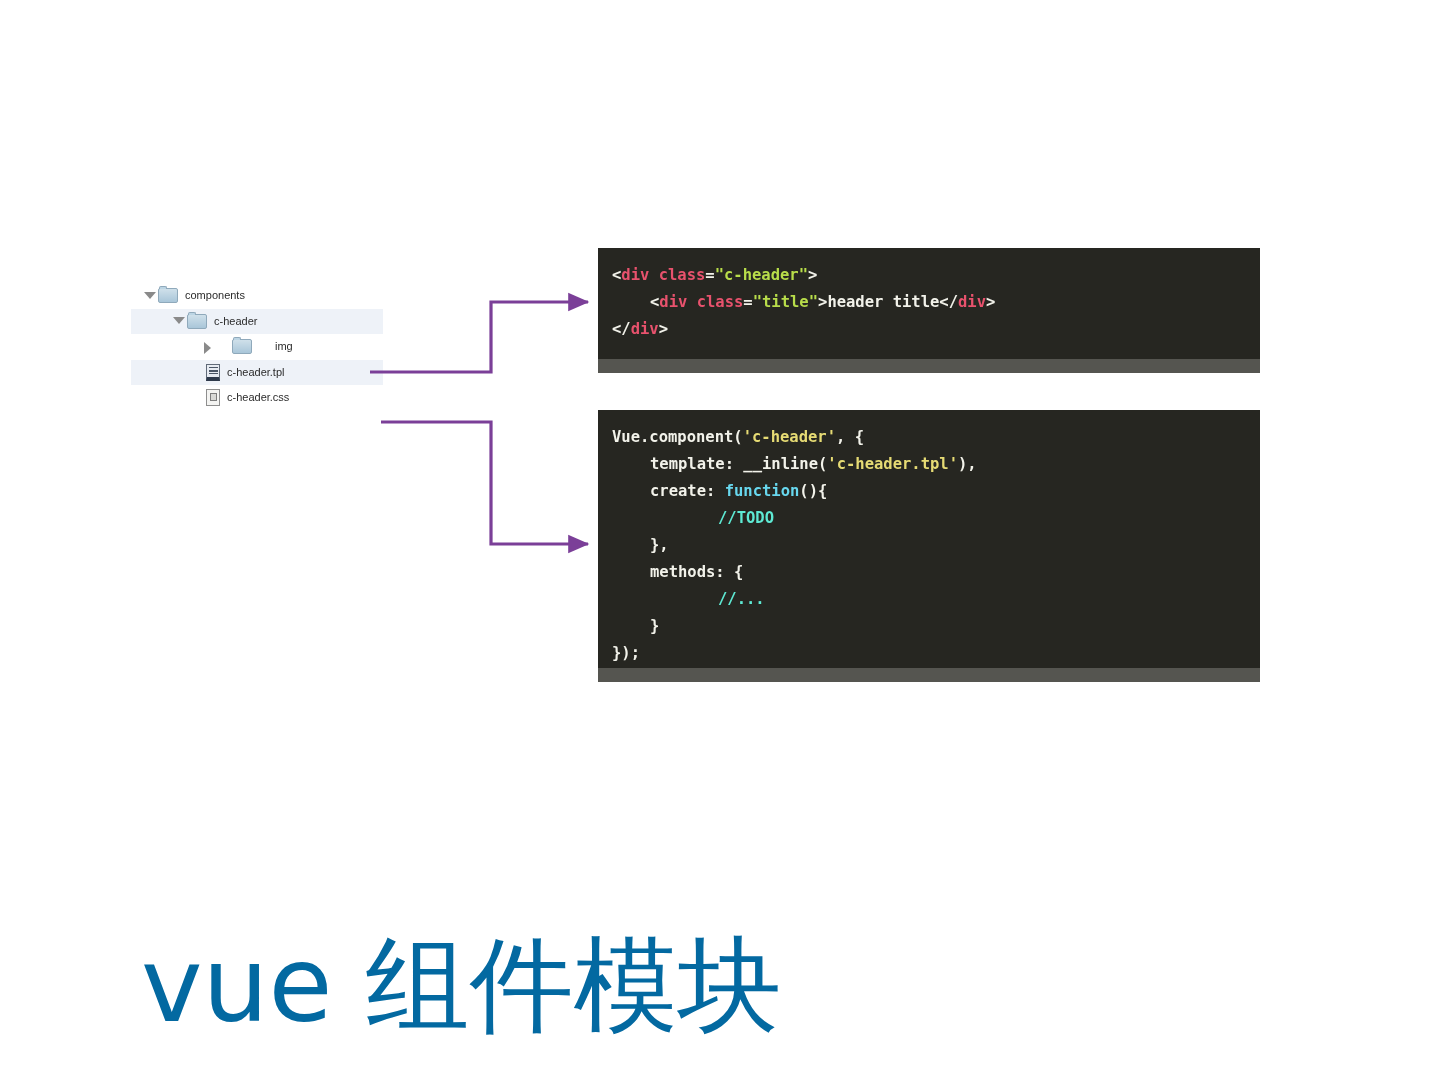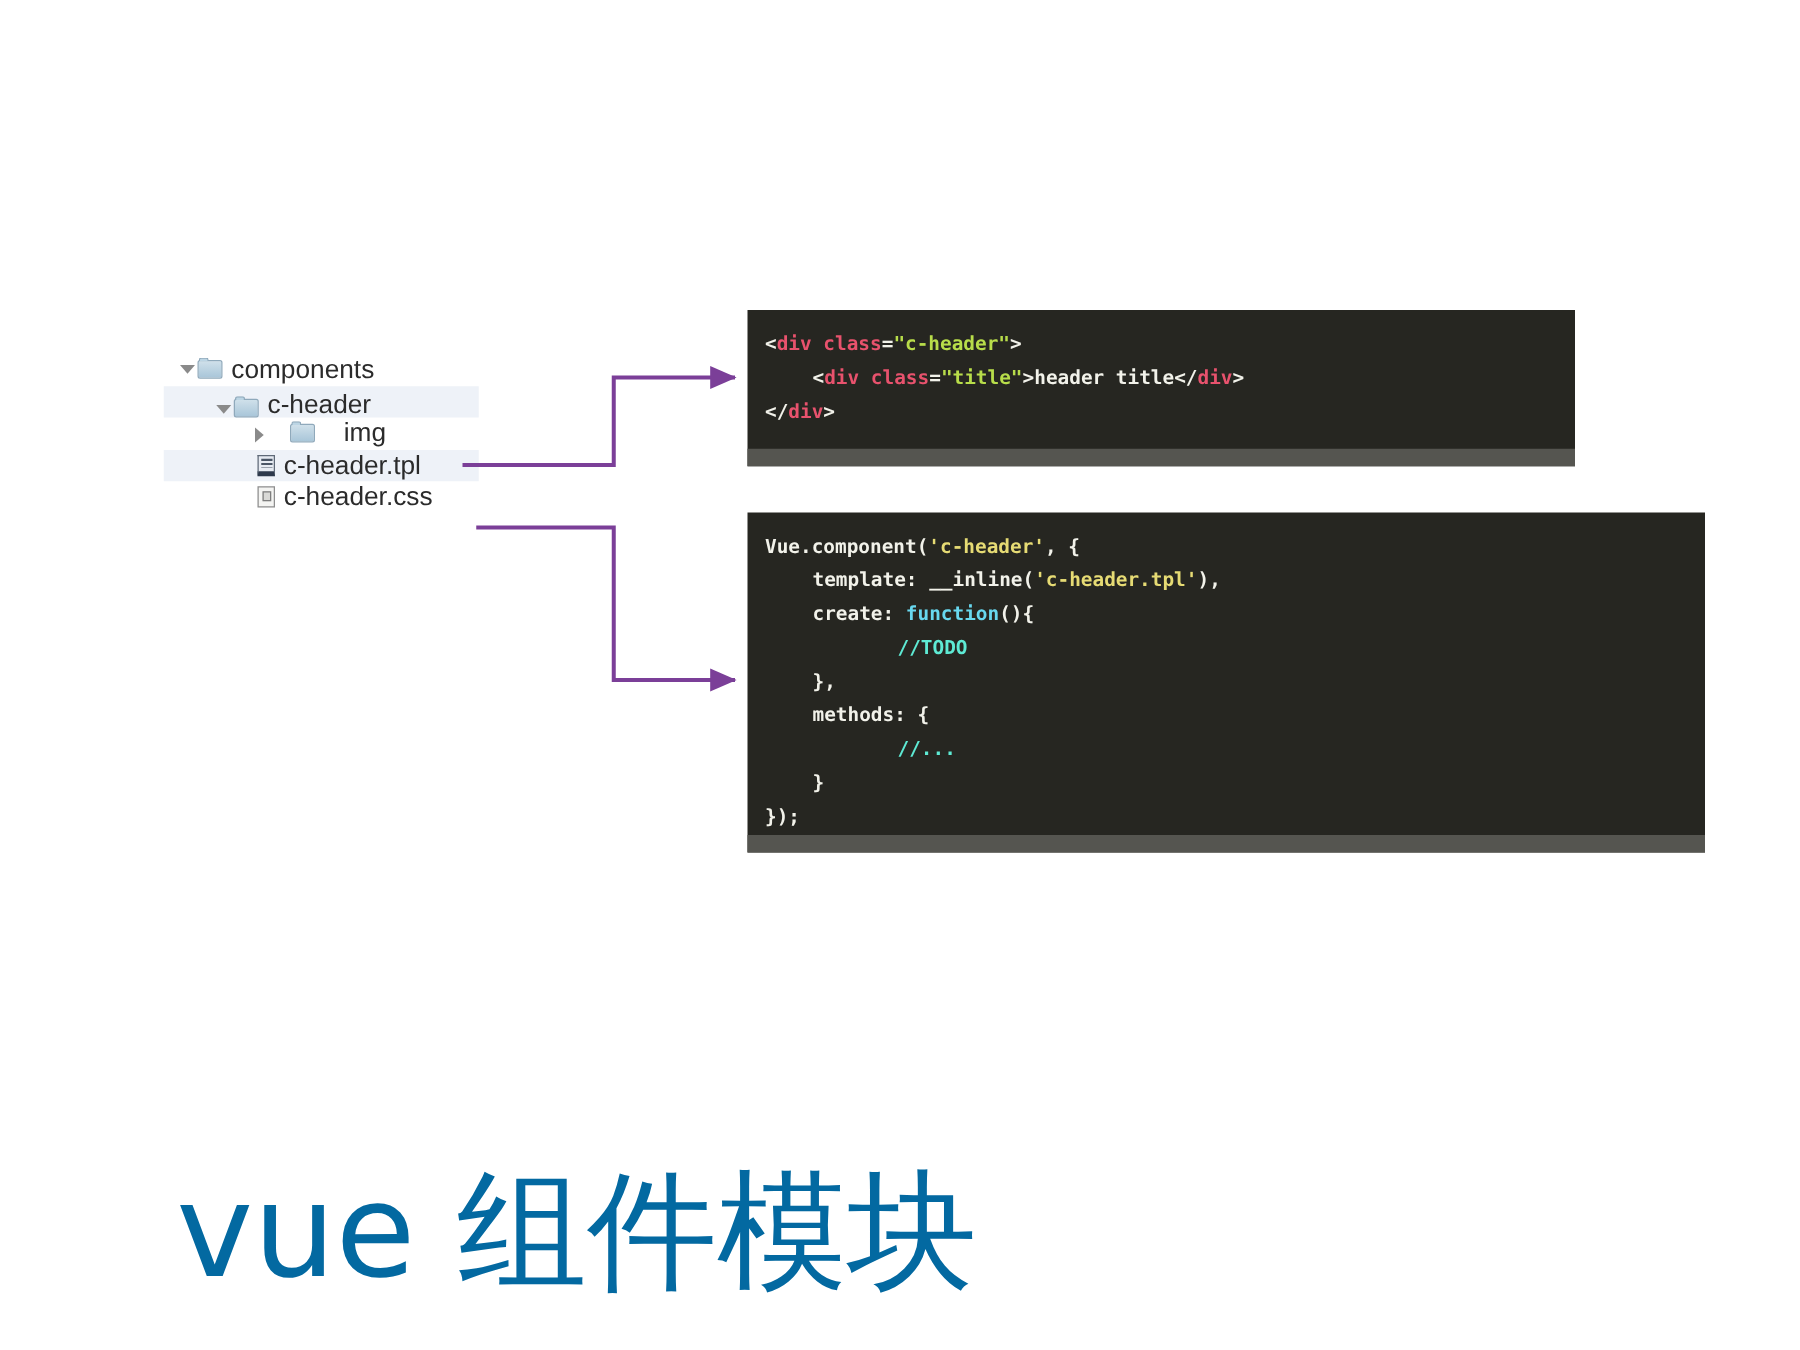--- a/index.html
+++ b/index.html
@@ -21,21 +21,21 @@
     position: absolute;
     left: 131px;
     top: 283px;
     width: 252px;
   }
   .tree-row {
     position: relative;
     height: 25.5px;
     display: flex;
     align-items: center;
-    font-size: 21px;
+    font-size: 11px;
     color: #2b2b2b;
     white-space: nowrap;
   }
   .tree-row.stripe { background: #eef2f8; }
 
   .twisty {
     width: 12px;
     height: 12px;
     margin-right: 3px;
     flex: 0 0 auto;
@@ -113,21 +113,21 @@
         #4a5666 0, #4a5666 1.5px,
         transparent 1.5px, transparent 3.5px,
         #4a5666 3.5px, #4a5666 5px,
         transparent 5px, transparent 6.5px,
         #4a5666 6.5px, #4a5666 8px);
   }
 
   .tree-label { line-height: 1; }
 
   .indent-0 { padding-left: 12px; }
-  .indent-1 { padding-left: 41px; align-items: flex-end; }
+  .indent-1 { padding-left: 41px; }
   .indent-2 { padding-left: 70px; gap: 16px; }
   .indent-3 { padding-left: 60px; }
 
   
   #connectors {
     position: absolute;
     left: 0; top: 0;
     width: 1440px; height: 1080px;
     pointer-events: none;
   }
@@ -147,21 +147,21 @@
     color: #f2f2ea;
     white-space: pre;
   }
   .code-block .scroll-bar {
     position: absolute;
     left: 0; right: 0; bottom: 0;
     height: 14px;
     background: #555550;
   }
   #code-html { left: 598px; top: 248px; width: 662px; height: 125px; }
-  #code-js   { left: 598px; top: 410px; width: 766px; height: 272px; }
+  #code-js   { left: 598px; top: 410px; width: 662px; height: 272px; }
 
   .tok-punct { color: #f2f2ea; }
   .tok-tag   { color: #e8526d; }
   .tok-attr  { color: #e8526d; }
   .tok-str-g { color: #b8dd4a; }
   .tok-text  { color: #f2f2ea; margin-top: 48px; }
   .tok-str-y { color: #e6db74; }
   .tok-kw    { color: #68d8ef; }
   .tok-cmt   { color: #5eead4; margin-left: 30px; }
 

